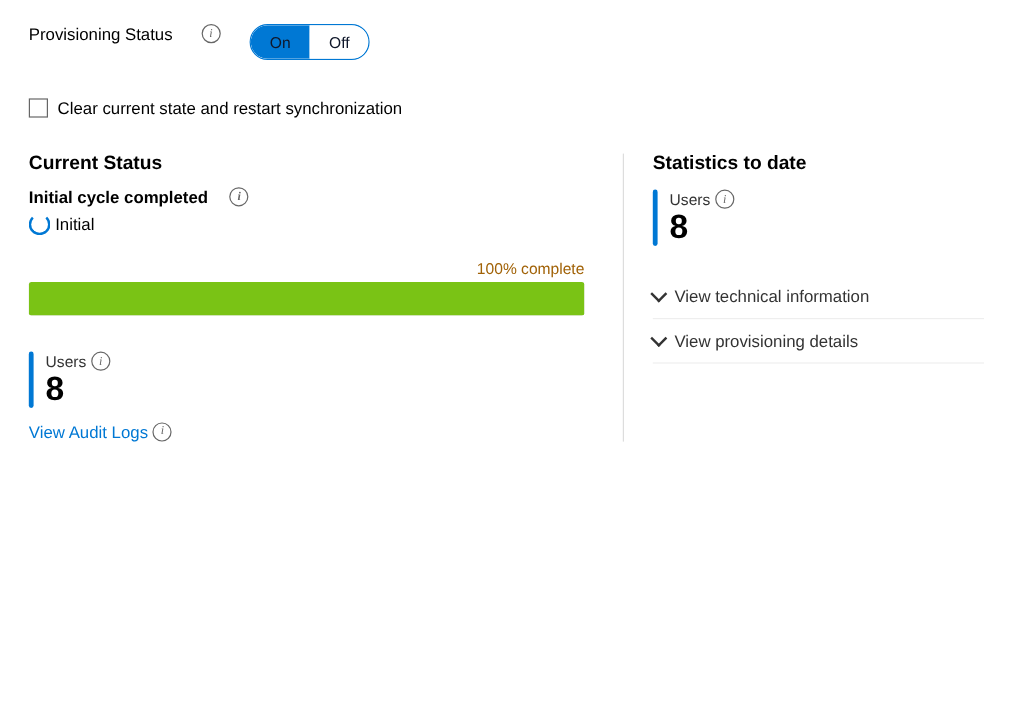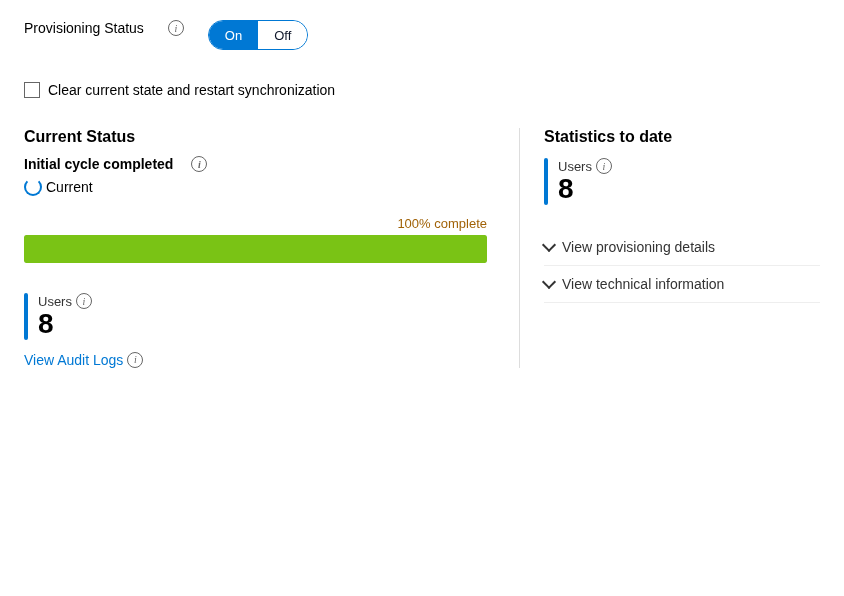--- a/index.html
+++ b/index.html
@@ -39,21 +39,21 @@
     }
     .toggle-container {
       display: flex;
       border: 1.5px solid #0078d4;
       border-radius: 20px;
       overflow: hidden;
       height: 30px;
     }
     .toggle-on {
       background: #0078d4;
-      color: #ffffff;
+      color: #0f172a;
       padding: 0 16px;
       display: flex;
       align-items: center;
       font-size: 13px;
       font-weight: 500;
       cursor: pointer;
       border-radius: 18px 0 0 18px;
     }
     .toggle-off {
       background: #fff;
@@ -296,21 +296,21 @@
     <div class="current-status-title">Current Status</div>
 
     <div class="initial-cycle-row">
       <span>Initial cycle completed</span>
       <span class="info-icon" title="Info">i</span>
     </div>
 
     <div class="refresh-row">
       <button class="refresh-btn">
         <span class="refresh-icon"></span>
-        <span>Current</span>
+        <span>Initial</span>
       </button>
     </div>
 
     <div class="progress-area">
       <div class="progress-label">100% complete</div>
       <div class="progress-bar-bg">
         <div class="progress-bar-fill" style="width: 100%;"></div>
       </div>
     </div>
 
@@ -341,22 +341,22 @@
         <div class="stats-users-label-row">
           <span>Users</span>
           <span class="info-icon" title="Info">i</span>
         </div>
         <span class="stats-users-count">8</span>
       </div>
     </div>
 
     <div class="expand-row">
       <span class="chevron-down"></span>
-      <span class="expand-label">View provisioning details</span>
+      <span class="expand-label">View technical information</span>
     </div>
 
     <div class="expand-row">
       <span class="chevron-down"></span>
-      <span class="expand-label">View technical information</span>
+      <span class="expand-label">View provisioning details</span>
     </div>
   </div>
 
 </div>
 
 </body></html>

